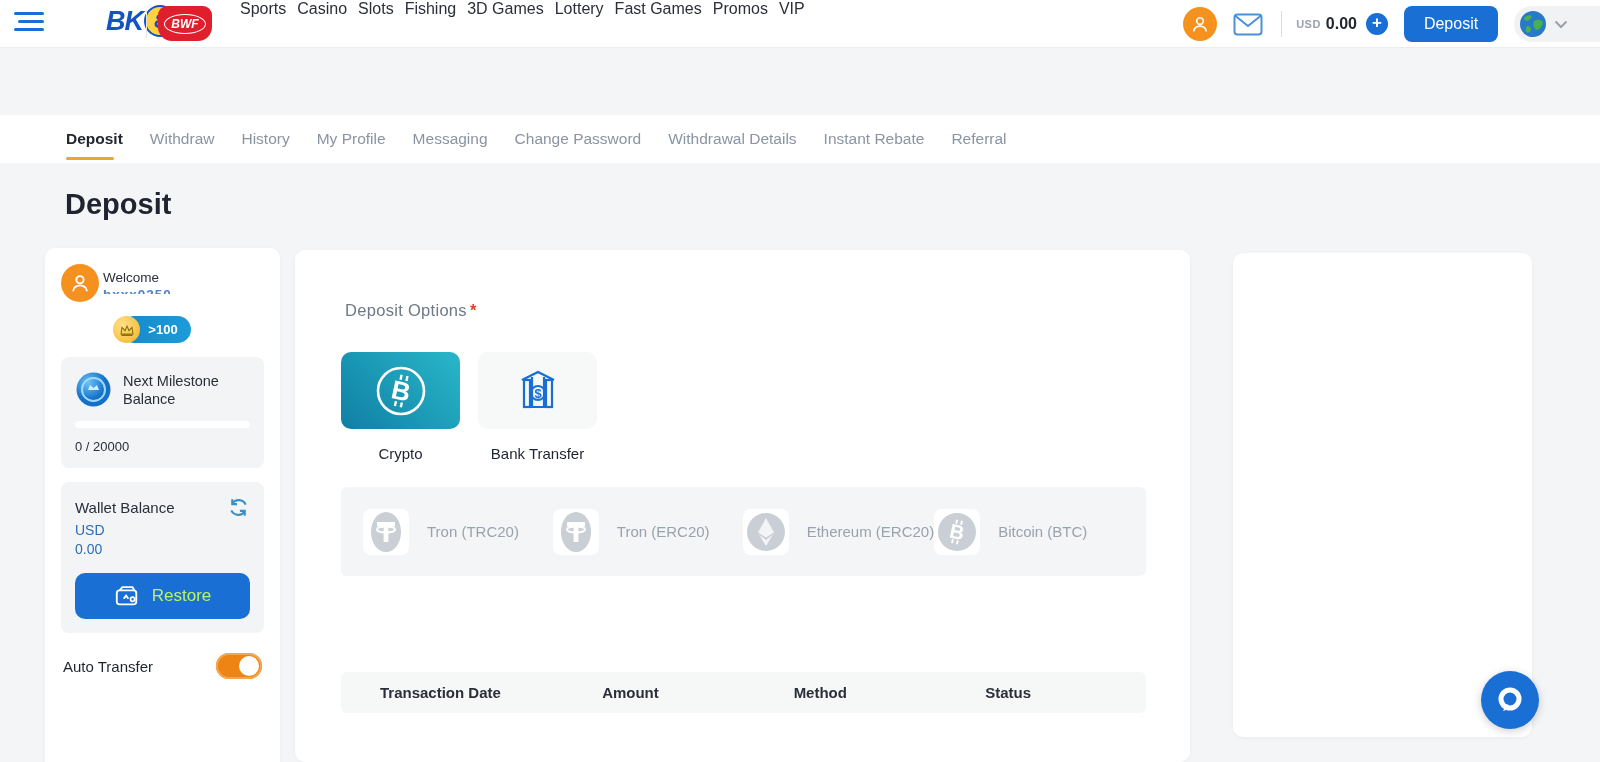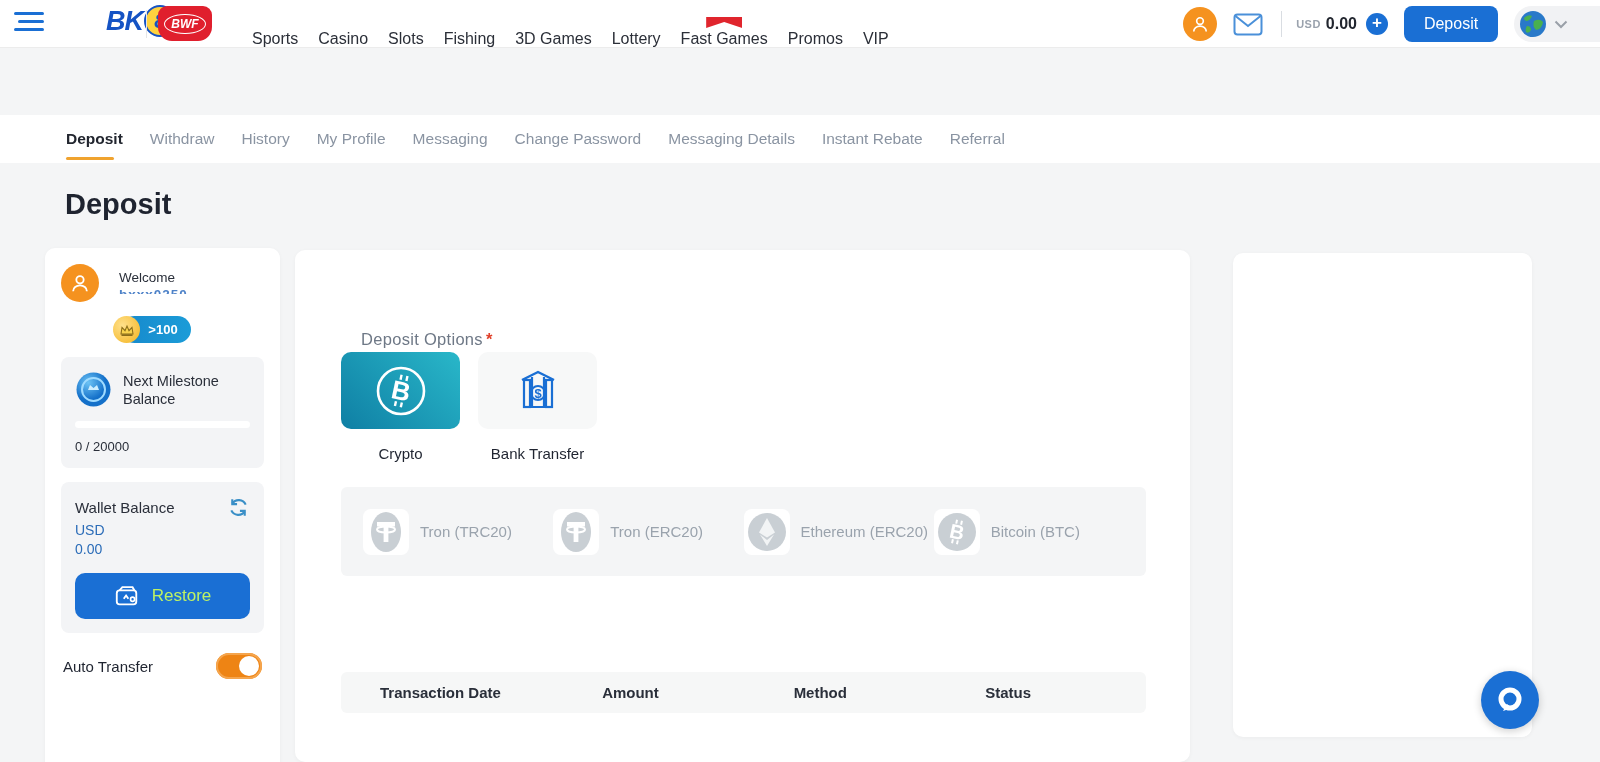--- a/index.html
+++ b/index.html
@@ -15,21 +15,21 @@
   .bk8-logo { position:absolute; left:76px; top:5px; display:flex; align-items:center; cursor:pointer; }
   .bk8-text { font-size:27px; font-weight:bold; font-style:italic; color:#1553c4; letter-spacing:-1px;margin-left:30px; }
   .bk8-eight { width:32px; height:32px; margin-left:1px; border-radius:50%; background:#ffd23f;
     border:2px solid #1553c4; display:flex; align-items:center; justify-content:center;
     font-size:21px; font-weight:bold; font-style:italic; color:#1553c4; }
   .logo-div { position:absolute; left:146px; top:10px; width:1px; height:28px; background:#e5e5e5; }
   .bwf-logo { position:absolute; left:158px; top:6px; width:54px; height:35px; background:#e01f2d;
     border-radius:9px 9px 14px 14px; display:flex; align-items:center; justify-content:center; cursor:pointer; }
   .bwf-text { font-size:12px; font-weight:bold; font-style:italic; color:#fff;
     border:1.5px solid #fff; border-radius:50%; padding:2px 6px; }
-  .nav { position:absolute; left:240px; top:0; height:48px; display:flex; align-items:flex-end; gap:20px;margin-left:12px; }
+  .nav { position:absolute; left:240px; top:0; height:48px; display:flex; align-items:flex-start; gap:11px; }
   .nav-item { font-size:16px; font-weight:500; color:#2b2f38; cursor:pointer; position:relative; white-space:nowrap; }
   .hot-ribbon { position:absolute; top:-13px; left:50%; transform:translateX(-50%); width:36px; height:11px;
     background:#e0252d; clip-path:polygon(0 0,100% 0,100% 100%,50% 45%,0 100%); }
   .header-right { position:absolute; right:0; top:0; height:48px; display:flex; align-items:center; }
   .avatar-btn { width:34px; height:34px; border-radius:50%; background:#f5921f;
     display:flex; align-items:center; justify-content:center; cursor:pointer; }
   .mail-btn { margin-left:16px; cursor:pointer; display:flex; }
   .hdr-div { width:1px; height:26px; background:#d9dde2; margin:0 14px 0 18px; }
   .usd-label { font-size:11px; color:#9aa2ad; font-weight:600; margin-right:5px; letter-spacing:.5px; }
   .usd-amount { font-size:16px; color:#22262f; font-weight:bold; }
@@ -47,21 +47,21 @@
   .tab { font-size:15.5px; color:#8a94a2; cursor:pointer; height:48px; line-height:48px; white-space:nowrap; position:relative; }
   .tab.active { color:#22262f; font-weight:bold; }
   .tab.active::after { content:""; position:absolute; left:0; bottom:3px; width:48px; height:3px;
     background:#f0a32f; border-radius:2px; }
 
   .page-title { position:absolute; left:65px; top:188px; font-size:29px; font-weight:600; color:#1f2430; }
 
   
   .sidebar { position:absolute; left:45px; top:248px; width:235px; height:600px; background:#fff;
     border-radius:10px; box-shadow:0 1px 4px rgba(0,0,0,.04); padding:16px; }
-  .welcome-row { display:flex; gap:20px; }
+  .welcome-row { display:flex; gap:4px; }
   .welcome-avatar { width:38px; height:38px; border-radius:50%; background:#f5921f; flex:0 0 38px;
     display:flex; align-items:center; justify-content:center; }
   .welcome-label { font-size:13.5px; color:#2a2f3a; font-weight:500; padding-top:6px; }
   .username-clip { height:9px; overflow:hidden; }
   .username { font-size:13.5px; font-weight:bold; color:#4e82c8; letter-spacing:1px; }
   .vip-row { margin:14px 0 14px 52px; position:relative; height:27px; width:78px; }
   .vip-pill { position:absolute; left:8px; top:0; height:27px; width:70px; border-radius:14px;
     background:linear-gradient(90deg,#1789cc,#1b9cd8); color:#fff; font-size:13px; font-weight:bold;
     display:flex; align-items:center; justify-content:center; padding-left:14px; }
   .vip-crown { position:absolute; left:0; top:0; width:27px; height:27px; border-radius:50%;
@@ -80,31 +80,31 @@
     cursor:pointer; font-family:"Liberation Sans",sans-serif; }
   .auto-row { display:flex; justify-content:space-between; align-items:center; padding:6px 2px 0 2px; }
   .auto-label { font-size:15px; color:#1f2430; font-weight:500; }
   .toggle { width:46px; height:26px; border-radius:13px; background:#ee8414; position:relative;
     box-shadow:inset 0 0 0 2px #f5a54d; cursor:pointer; }
   .toggle .knob { position:absolute; right:3px; top:3px; width:20px; height:20px; background:#fff; border-radius:50%; }
 
   
   .main-card { position:absolute; left:295px; top:250px; width:895px; height:512px; background:#fff;
     border-radius:10px; box-shadow:0 1px 4px rgba(0,0,0,.04); }
-  .section-label { position:absolute; left:50px; top:80px; font-size:16.5px; color:#6e7886; letter-spacing:.3px;margin-left:16px; }
+  .section-label { position:absolute; left:50px; top:51px; font-size:16.5px; color:#6e7886; letter-spacing:.3px; }
   .req { color:#e0402a; font-weight:bold; margin-left:3px; }
   .method-row { position:absolute; left:46px; top:102px; display:flex; gap:18px; }
   .method { width:119px; cursor:pointer; text-align:center; }
   .method-tile { width:119px; height:77px; border-radius:10px; display:flex; align-items:center; justify-content:center; }
   .method-tile.selected { background:linear-gradient(225deg,#29b7c9,#0f7fa4); }
   .method-tile.plain { background:#f7f8f8; }
   .method-label { margin-top:16px; font-size:15px; color:#1f2430; font-weight:500; white-space:nowrap; }
   .crypto-row { position:absolute; left:46px; top:237px; width:805px; height:89px; background:#f4f5f6;
     border-radius:6px; display:flex; align-items:center; padding:0 22px; }
-  .crypto-item { flex:1; display:flex; align-items:center; gap:11px; cursor:pointer; }
+  .crypto-item { flex:1; display:flex; align-items:center; gap:18px; cursor:pointer; }
   .coin-tile { width:46px; height:46px; background:#fff; border-radius:8px; display:flex; align-items:center; justify-content:center; }
   .crypto-label { font-size:15px; color:#9aa3ad; white-space:nowrap; }
   .table-head { position:absolute; left:46px; top:422px; width:805px; height:41px; background:#f6f7f7;
     border-radius:6px; display:grid; grid-template-columns:29% 25% 25% 21%; align-items:center; padding-left:39px; }
   .th { font-size:15px; font-weight:bold; color:#2a2f3a; }
 
   
   .right-panel { position:absolute; left:1233px; top:253px; width:299px; height:484px; background:#fff;
     border-radius:10px; box-shadow:0 1px 4px rgba(0,0,0,.04); }
   .chat-fab { position:absolute; left:1481px; top:671px; width:58px; height:58px; border-radius:50%;
@@ -174,21 +174,21 @@
   </div>
 </div>
 
 <div class="tabbar">
   <span class="tab active">Deposit</span>
   <span class="tab">Withdraw</span>
   <span class="tab">History</span>
   <span class="tab">My Profile</span>
   <span class="tab">Messaging</span>
   <span class="tab">Change Password</span>
-  <span class="tab">Messaging Details</span>
+  <span class="tab">Withdrawal Details</span>
   <span class="tab">Instant Rebate</span>
   <span class="tab">Referral</span>
 </div>
 
 <h1 class="page-title">Deposit</h1>
 
 <aside class="sidebar">
   <div class="welcome-row">
     <div class="welcome-avatar">
       <svg width="22" height="22" viewBox="0 0 24 24">

